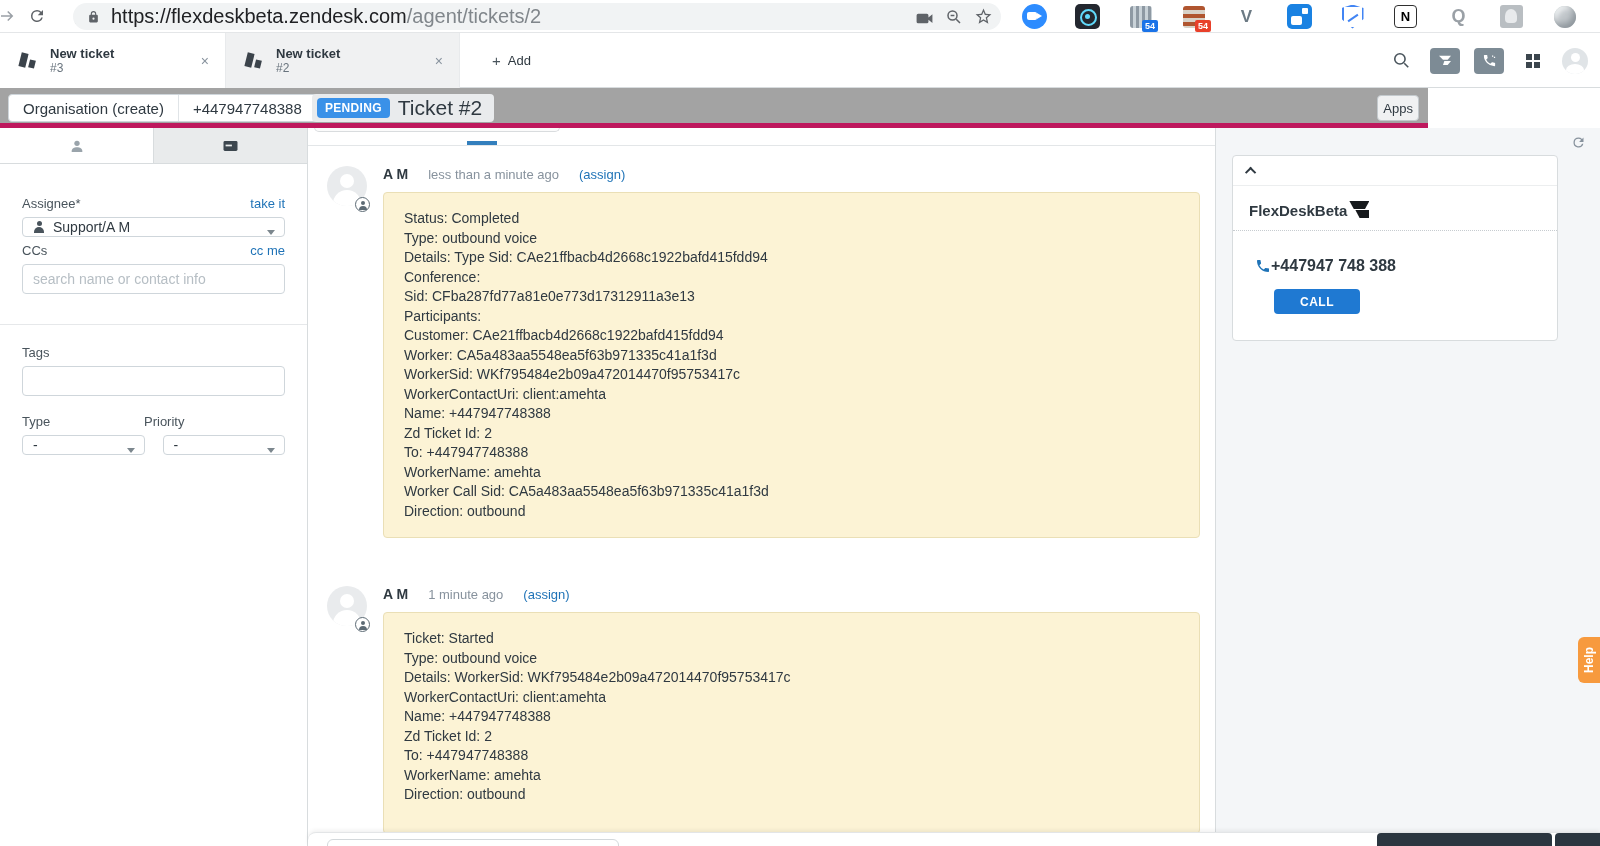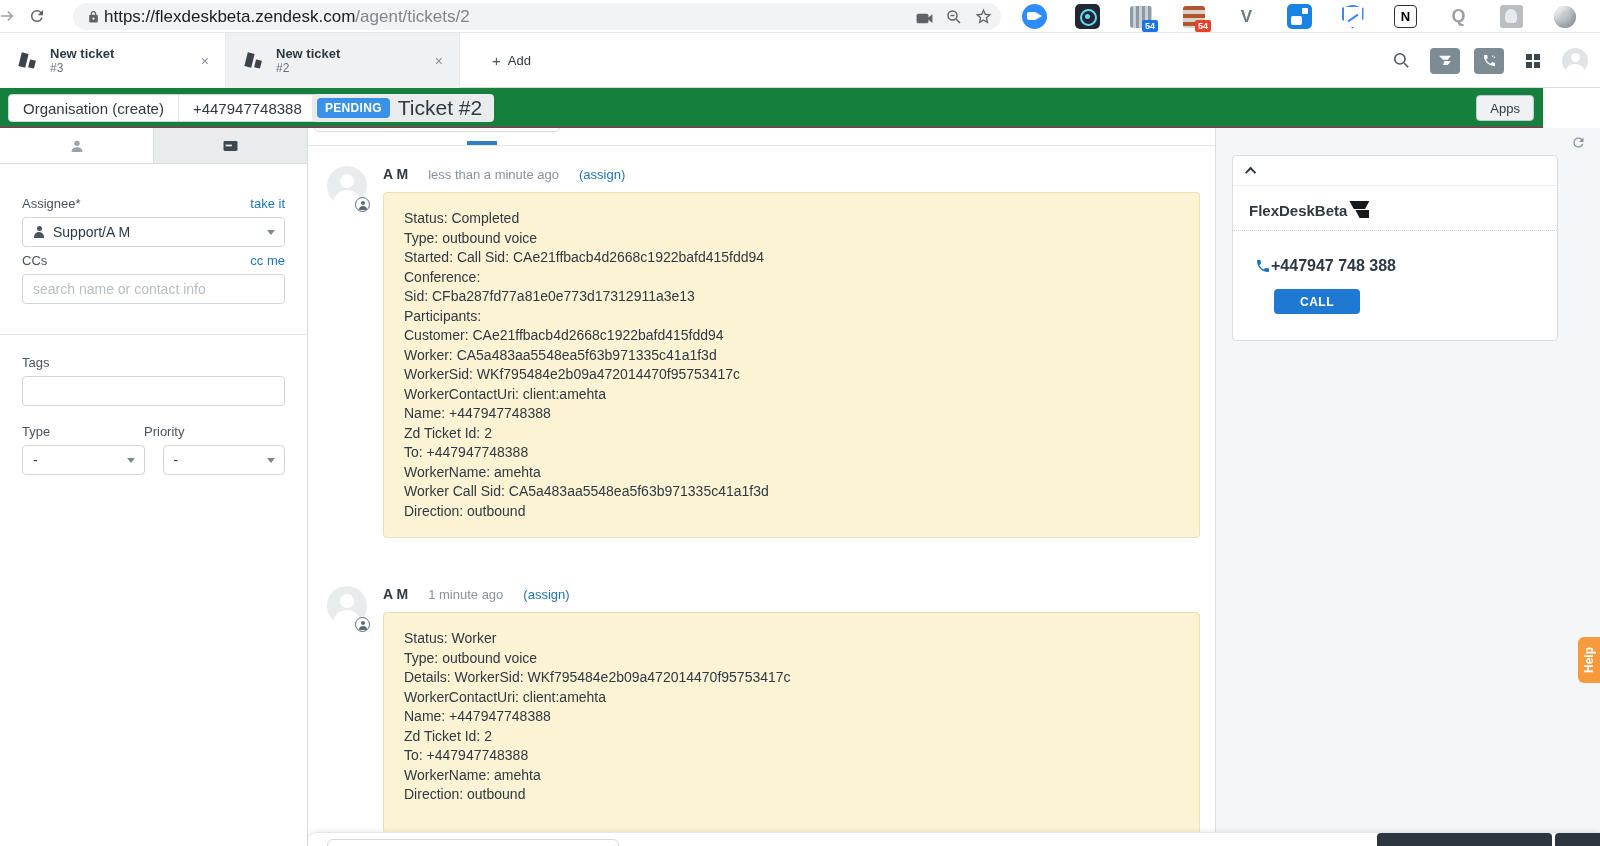--- a/index.html
+++ b/index.html
@@ -3,21 +3,21 @@
 <meta charset="utf-8">
 <style>
   * { margin:0; padding:0; box-sizing:border-box; }
   html,body { width:1600px; height:846px; overflow:hidden; font-family:"Liberation Sans", sans-serif; background:#fff; }
   body { position:relative; }
 
   
   .browser-bar { position:absolute; left:0; top:0; width:1600px; height:33px; background:#fff; border-bottom:1px solid #e4e6e8; z-index:40; }
   .bb-icon { position:absolute; top:5px; width:22px; height:22px; display:flex; align-items:center; justify-content:center; }
   .url-pill { position:absolute; left:73px; top:3px; width:928px; height:27px; background:#f1f3f4; border-radius:14px; display:flex; align-items:center; padding-left:14px; }
-  .url-text { font-size:17px; color:#202124; margin-left:4px; white-space:nowrap; }
+  .url-text { font-size:20px; color:#202124; margin-left:11px; white-space:nowrap; }
   .url-text .path { color:#80868b; }
   .omni-icons { position:absolute; right:8px; top:0; height:27px; display:flex; align-items:center; gap:11px; }
   .ext-row { position:absolute; left:1022px; top:3px; height:27px; display:flex; align-items:center; gap:28px; }
   .ext { position:relative; width:25px; height:25px; display:flex; align-items:center; justify-content:center; }
   .ext-badge { position:absolute; right:-5px; bottom:-3px; font-size:9px; font-weight:bold; color:#fff; padding:1px 3px; border-radius:2px; line-height:10px; }
   .badge-blue { background:#1a73e8; }
   .badge-red { background:#e8402a; }
   .ext-zoom { width:25px; height:25px; border-radius:50%; background:#2d8cff; position:relative; }
   .ext-zoom::before { content:""; position:absolute; left:5px; top:8px; width:10px; height:8px; background:#fff; border-radius:2px; }
   .ext-zoom::after { content:""; position:absolute; left:15px; top:9px; border-left:5px solid #fff; border-top:3px solid transparent; border-bottom:3px solid transparent; }
@@ -61,40 +61,40 @@
   .zd-right { position:absolute; right:12px; top:0; height:55px; display:flex; align-items:center; gap:14px; }
   .zd-iconbtn { width:30px; height:30px; display:flex; align-items:center; justify-content:center; }
   .zd-graybtn { width:30px; height:26px; border-radius:4px; background:#7d8b95; display:flex; align-items:center; justify-content:center; }
   .grid-icon { width:14px; height:14px; display:grid; grid-template-columns:6px 6px; grid-template-rows:6px 6px; gap:2px; }
   .grid-icon span { background:#3c464e; }
   .zd-avatar { width:26px; height:26px; border-radius:50%; background:#e0e4e7; position:relative; overflow:hidden; }
   .zd-avatar::before { content:""; position:absolute; left:8.5px; top:5px; width:9px; height:9px; border-radius:50%; background:#fff; }
   .zd-avatar::after { content:""; position:absolute; left:4px; top:16px; width:18px; height:12px; border-radius:50% 50% 0 0; background:#fff; }
 
   
-  .crumb-bar { position:absolute; left:0; top:88px; width:1543px; height:40px; background:#15803d; border-bottom:1px solid #be185d; z-index:20; }
+  .crumb-bar { position:absolute; left:0; top:88px; width:1428px; height:40px; background:#a3a3a3; border-bottom:5px solid #be185d; z-index:20; }
   .crumb-group { position:absolute; left:8px; top:6px; height:28px; display:flex; background:#fff; border:1px solid #cfd6db; border-radius:4px; overflow:hidden; }
   .crumb-seg { display:flex; align-items:center; padding:0 14px; font-size:15px; color:#2f3941; }
   .crumb-seg + .crumb-seg { border-left:1px solid #e0e4e7; }
   .crumb-ticket { position:absolute; left:312px; top:6px; height:28px; display:flex; align-items:center; gap:8px; background:#e9ebed; border-radius:4px; padding:0 12px 0 5px; }
   .status-badge { background:#3a91e8; color:#fff; font-size:12px; font-weight:bold; letter-spacing:.3px; padding:3px 8px; border-radius:4px; }
   .crumb-ticket-label { font-size:21px; color:#2f3941; }
-  .apps-btn { position:absolute; right:9px; top:7px; height:26px; padding:0 13px; display:flex; align-items:center; background:#f0f1f2; border:1px solid #c3c9cd; border-radius:4px; font-size:13px; color:#2f3941; cursor:pointer; }
+  .apps-btn { position:absolute; right:9px; top:7px; height:26px; padding:0 5px; display:flex; align-items:center; background:#f0f1f2; border:1px solid #c3c9cd; border-radius:4px; font-size:13px; color:#2f3941; cursor:pointer; }
 
   
   .sidebar { position:absolute; left:0; top:128px; width:308px; height:718px; background:#fff; border-right:1px solid #d8dcde; z-index:10; }
   .sb-tabs { display:flex; height:36px; border-bottom:1px solid #d8dcde; }
   .sb-tab { flex:1; display:flex; align-items:center; justify-content:center; cursor:pointer; }
   .sb-tab.active { background:#e9ebec; }
   .sb-tab:first-child { border-right:1px solid #d8dcde; }
   .sb-form { padding:0 22px; }
   .fld-row { display:flex; justify-content:space-between; align-items:baseline; }
   .fld-label { font-size:13px; color:#49545c; }
   .fld-link { font-size:13px; color:#1f73b7; text-decoration:none; cursor:pointer; }
-  .select-box { margin-top:6px; height:30px; border:1px solid #cfd6db; border-radius:4px; background:#fff; display:flex; align-items:center; padding:0 10px; font-size:14px; color:#2f3941; cursor:pointer; position:relative; }
+  .select-box { margin-top:6px; height:20px; border:1px solid #cfd6db; border-radius:4px; background:#fff; display:flex; align-items:center; padding:0 10px; font-size:14px; color:#2f3941; cursor:pointer; position:relative; }
   .select-caret { position:absolute; right:9px; top:12px; width:0; height:0; border-left:4px solid transparent; border-right:4px solid transparent; border-top:5px solid #7c878e; }
   .text-input { margin-top:6px; height:30px; width:100%; border:1px solid #cfd6db; border-radius:4px; padding:0 10px; font-size:14px; color:#2f3941; font-family:"Liberation Sans",sans-serif; }
   .text-input::placeholder { color:#b6bec4; }
   .sb-divider { margin:30px -22px 0; border-top:1px solid #e6e8ea; }
   .two-col { display:flex; gap:18px; margin-top:6px; }
   .two-col .select-box { flex:1; margin-top:0; }
   .person-mini { width:12px; height:12px; position:relative; margin-right:8px; }
   .person-mini::before { content:""; position:absolute; left:3.5px; top:0; width:5px; height:5px; border-radius:50%; background:#49545c; }
   .person-mini::after { content:""; position:absolute; left:1px; top:6px; width:10px; height:6px; border-radius:5px 5px 0 0; background:#49545c; }
 
@@ -370,21 +370,21 @@
     </div>
     <div class="msg-body">
       <div class="msg-header">
         <span class="msg-author">A M</span>
         <span class="msg-time">less than a minute ago</span>
         <a class="msg-assign">(assign)</a>
       </div>
       <div class="msg-box">
             <div>Status: Completed</div>
             <div>Type: outbound voice</div>
-            <div>Started: Call Sid: CAe21ffbacb4d2668c1922bafd415fdd94</div>
+            <div>Details: Type Sid: CAe21ffbacb4d2668c1922bafd415fdd94</div>
             <div>Conference:</div>
             <div>Sid: CFba287fd77a81e0e773d17312911a3e13</div>
             <div>Participants:</div>
             <div>Customer: CAe21ffbacb4d2668c1922bafd415fdd94</div>
             <div>Worker: CA5a483aa5548ea5f63b971335c41a1f3d</div>
             <div>WorkerSid: WKf795484e2b09a472014470f95753417c</div>
             <div>WorkerContactUri: client:amehta</div>
             <div>Name: +447947748388</div>
             <div>Zd Ticket Id: 2</div>
             <div>To: +447947748388</div>
@@ -403,21 +403,21 @@
           </div>
       <div class="end-user-badge"></div>
     </div>
     <div class="msg-body">
       <div class="msg-header">
         <span class="msg-author">A M</span>
         <span class="msg-time">1 minute ago</span>
         <a class="msg-assign">(assign)</a>
       </div>
       <div class="msg-box">
-            <div>Status: Worker</div>
+            <div>Ticket: Started</div>
             <div>Type: outbound voice</div>
             <div>Details: WorkerSid: WKf795484e2b09a472014470f95753417c</div>
             <div>WorkerContactUri: client:amehta</div>
             <div>Name: +447947748388</div>
             <div>Zd Ticket Id: 2</div>
             <div>To: +447947748388</div>
             <div>WorkerName: amehta</div>
             <div>Direction: outbound</div>
           </div>
     </div>

